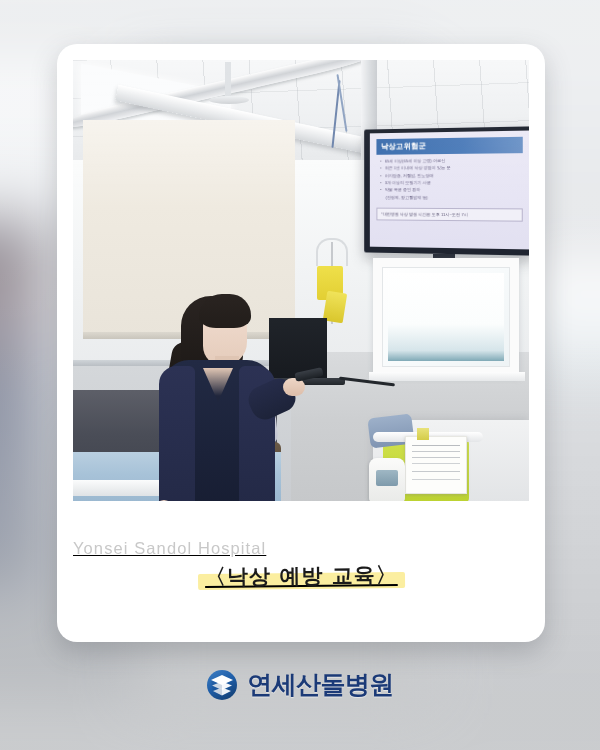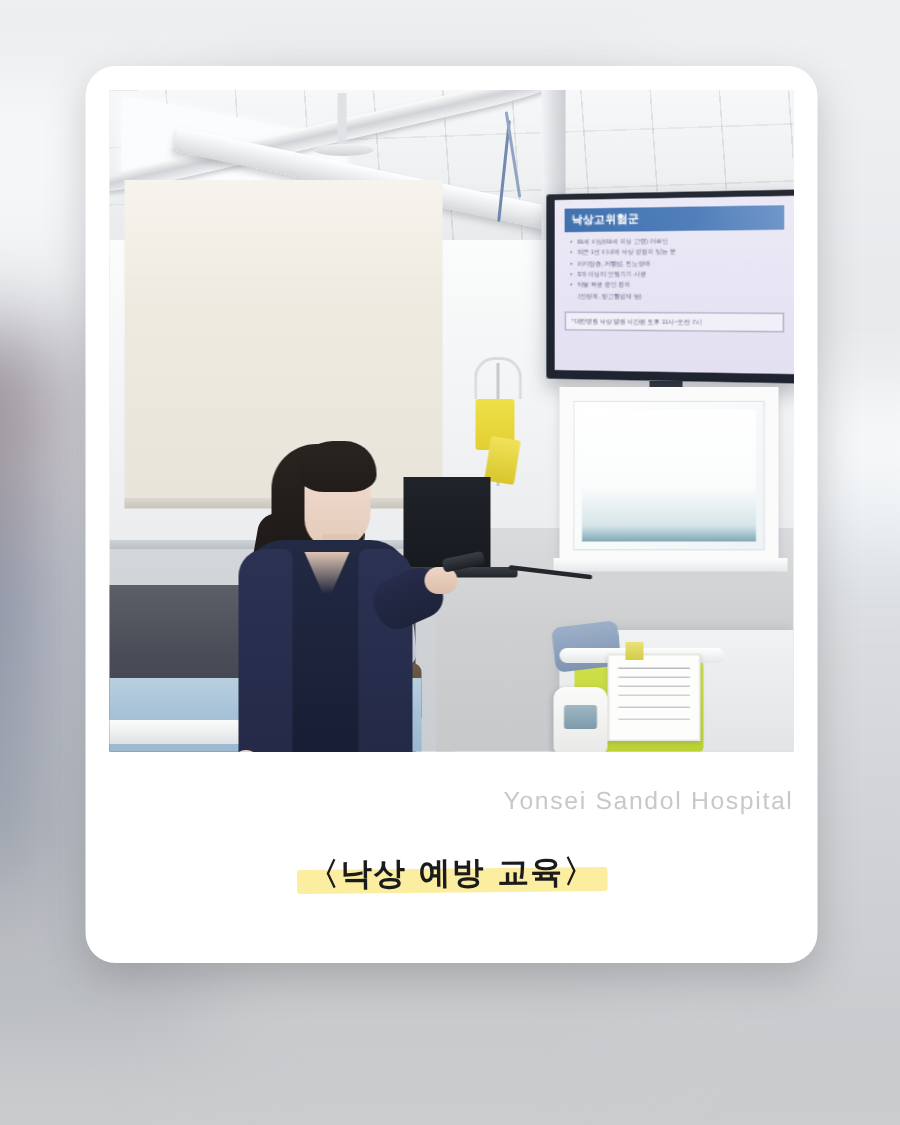--- a/index.html
+++ b/index.html
@@ -270,41 +270,41 @@
   .pr-hand-l { left: 82px; top: 440px; width: 18px; height: 26px;
     background: linear-gradient(180deg,#ecd4c4,#d8b9a5); border-radius: 9px; }
   .pr-remote { left: 222px; top: 310px; width: 28px; height: 9px;
     background: linear-gradient(180deg,#3a3f46,#1d2126); border-radius: 3px;
     transform: rotate(-12deg); }
 
   .photo-veil { position:absolute; inset:0;
     background: linear-gradient(180deg, rgba(255,255,255,0.05) 0%, rgba(255,255,255,0) 30%); }
 
   
-  .caption { text-align: right; padding-top: 24px; }
+  .caption { text-align: left; padding-top: 38px; text-decoration: underline; }
 
   .eyebrow {
     font-size: 16.5px;
     letter-spacing: 1.1px;
     color: #c8c8c8;
     font-weight: 500;
   }
   .title {
     margin-top: 14px;
     font-size: 28px;
     font-weight: 800;
     letter-spacing: -0.4px;
     white-space: nowrap;
   }
   .t-dark  { color: #21304b; }
   .t-blue  { color: #2e9ad8; }
   .t-navy  { color: #2c2f8f; }
   .t-teal  { color: #18b2b8; }
 
-  .subtitle-wrap { margin-top: 24px; display: flex; justify-content: center; }
+  .subtitle-wrap { margin-top: 4px; display: flex; justify-content: center; }
   .subtitle {
     position: relative;
     display: inline-block;
     font-size: 21px;
     font-weight: 700;
     color: #1b1b1b;
     padding: 0 7px;
     font-family: "DejaVu Sans", sans-serif;
     letter-spacing: 1px;
     transform: rotate(-0.6deg);
@@ -441,14 +441,31 @@
 
       <div class="subtitle-wrap">
         <div class="subtitle">
           <span class="hl"></span>
           <span class="txt">〈낙상 예방 교육〉</span>
         </div>
       </div>
     </div>
   </div>
 
+  <div class="brand">
+    <svg class="brand-mark" viewBox="0 0 64 64" aria-hidden="true">
+      <defs>
+        <linearGradient id="lg" x1="0" y1="0" x2="0.6" y2="1">
+          <stop offset="0%" stop-color="#3f7fc4"></stop>
+          <stop offset="55%" stop-color="#1f5ea8"></stop>
+          <stop offset="100%" stop-color="#15447c"></stop>
+        </linearGradient>
+      </defs>
+      <circle cx="32" cy="32" r="30" fill="url(#lg)"></circle>
+      <path d="M10 22 L32 12 L54 22 L32 32 Z" fill="#ffffff"></path>
+      <path d="M12 33 L32 25 L52 33 L32 42 Z" fill="#ffffff" opacity="0.96"></path>
+      <path d="M14 44 L32 37 L50 44 L32 53 Z" fill="#ffffff" opacity="0.93"></path>
+      <path d="M10 22 L32 32 L32 53 L14 44 Z" fill="#15447c" opacity="0.18"></path>
+    </svg>
+    <div class="brand-name">연세산돌병원</div>
+  </div>
 
 </div>
 
 </body></html>

